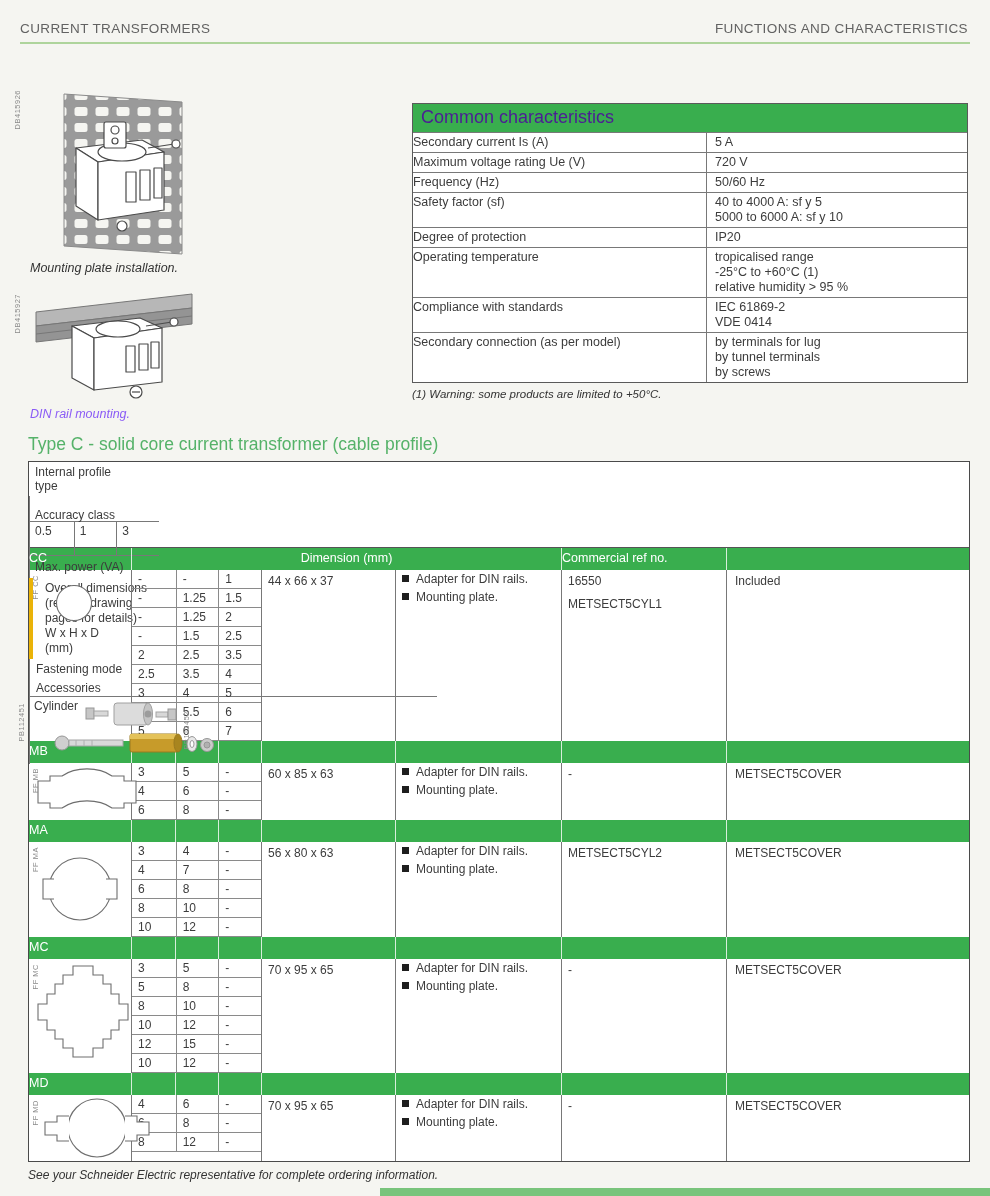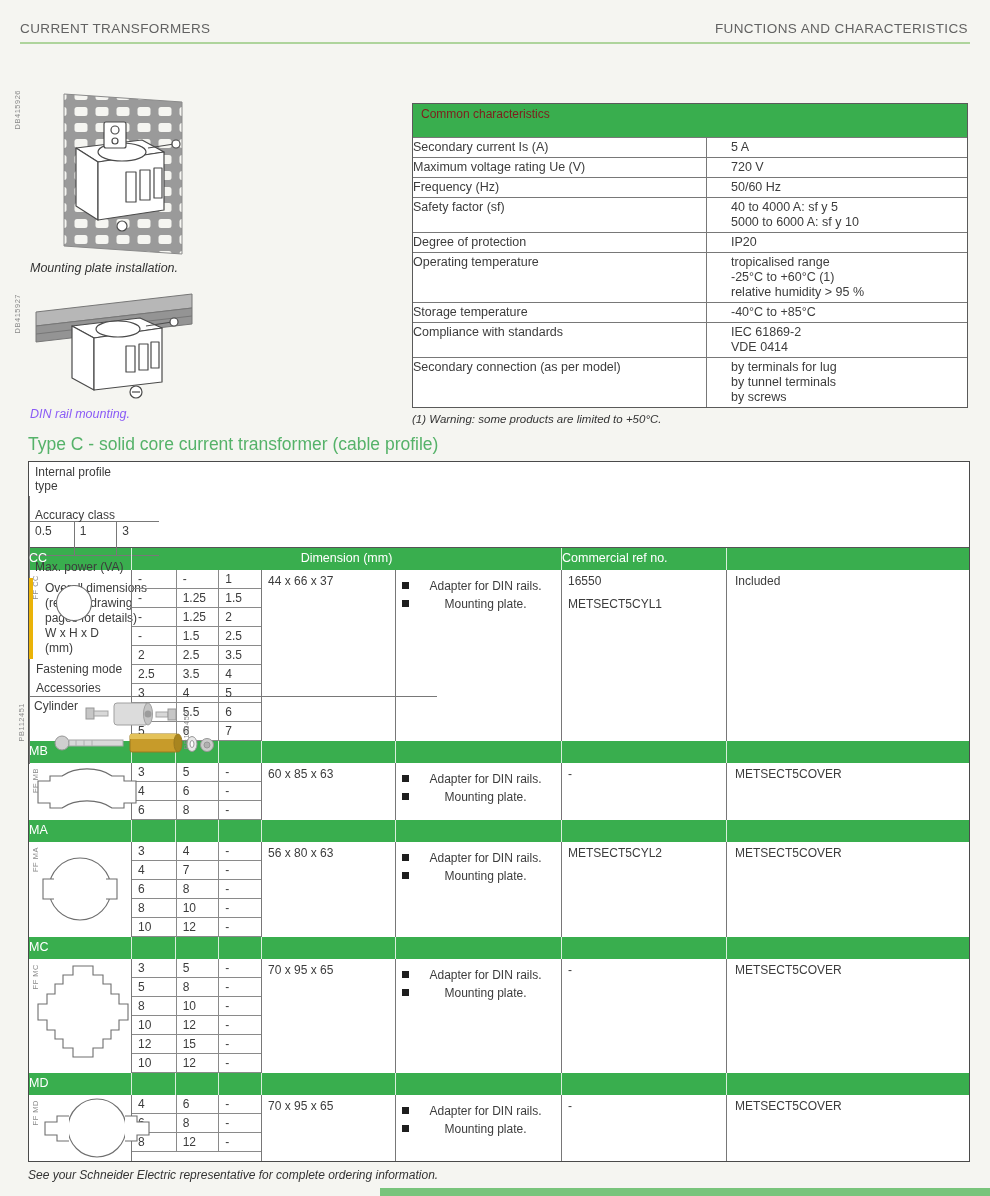--- a/index.html
+++ b/index.html
@@ -16,21 +16,21 @@
   .figcode1{position:absolute;left:13px;top:90px;}
   .figcode2{position:absolute;left:13px;top:294px;}
   .fig1{position:absolute;left:30px;top:88px;width:156px;height:168px;}
   .fig2{position:absolute;left:30px;top:290px;width:170px;height:112px;}
   .figcap1{position:absolute;left:30px;top:261px;font-style:italic;font-size:12.5px;color:#333;}
   .figcap2{position:absolute;left:30px;top:407px;font-style:italic;font-size:12.5px;color:#8b5cf6;}
 
   
   .rightcol{position:absolute;left:412px;top:103px;width:556px;}
   .ctable{background:#fff;border:1px solid #5a5a5a;}
-  .ctitle{background:#39ae4e;color:#7f1d1d;font-size:12px;padding:3px 8px 16px 8px;}
+  .ctitle{background:#39ae4e;color:#4c1d95;font-size:18px;padding:3px 8px 4px 8px;}
   .crow{display:flex;border-top:1px solid #787878;font-size:12.5px;line-height:15px;}
   .clabel{width:293px;padding:2px 0;box-sizing:border-box;}
   .cval{flex:1;border-left:1px solid #787878;padding:2px 8px;box-sizing:border-box;}
   .cfoot{margin-top:5px;font-style:italic;font-size:11.5px;color:#333;}
 
   
   .sect-title{position:absolute;left:28px;top:434px;font-size:17.5px;color:#55b269;}
 
   
   .mtable{position:absolute;left:28px;top:461px;width:940px;background:#fff;border:1px solid #4a4a4a;box-sizing:content-box;font-size:12px;}
@@ -64,27 +64,27 @@
   
   .sec-body{display:flex;}
   .c{box-sizing:border-box;}
   .c-profile{width:102px;position:relative;}
   .c-profile .vlabel{position:absolute;left:2px;top:5px;}
   .c-acc{width:130px;border-left:1px solid #787878;}
   .acc-row{display:flex;height:19px;border-bottom:1px solid #8a8a8a;box-sizing:border-box;}
   .acc-cell{box-sizing:border-box;padding:1px 0 0 6px;line-height:17px;}
   .ac0{width:44px;} .ac1{width:43px;border-left:1px solid #8a8a8a;} .ac2{width:43px;border-left:1px solid #8a8a8a;}
   .c-dims{width:134px;border-left:1px solid #787878;padding:4px 6px;}
-  .c-fast{width:166px;border-left:1px solid #787878;padding:8px 6px;text-align:center;}
+  .c-fast{width:166px;border-left:1px solid #787878;padding:1px 6px;}
   .c-ref{width:165px;border-left:1px solid #787878;padding:4px 6px;}
   .c-acy{width:243px;border-left:1px solid #787878;padding:4px 8px;}
   .bullets .tline{position:relative;padding-left:14px;margin-bottom:2px;line-height:16px;}
   .bullets .tline::before{content:"";position:absolute;left:0;top:4px;width:7px;height:7px;background:#1e1e1e;}
   .reflines .tline{margin-bottom:8px;line-height:15px;}
-  .cvlines .tline{line-height:15px;margin-left:16px;}
+  .cvlines .tline{line-height:15px;}
 
   .foot-note{position:absolute;left:28px;top:1168px;font-style:italic;font-size:12px;color:#333;}
   .bottom-strip{position:absolute;left:380px;right:0;bottom:0;height:8px;background:#79c47c;}
 
   svg{display:block;}
 </style>
 </head>
 <body>
 
 <div id="page">
@@ -184,26 +184,20 @@
         </div>
       <div class="crow">
           <div class="clabel">Operating temperature</div>
           <div class="cval cvlines">
             <div class="tline">tropicalised range</div>
             <div class="tline">-25°C to +60°C (1)</div>
             <div class="tline">relative humidity &gt; 95 %</div>
           </div>
         </div>
       <div class="crow">
-          <div class="clabel">Storage temperature</div>
-          <div class="cval cvlines">
-            <div class="tline">-40°C to +85°C</div>
-          </div>
-        </div>
-      <div class="crow">
           <div class="clabel">Compliance with standards</div>
           <div class="cval cvlines">
             <div class="tline">IEC 61869-2</div>
             <div class="tline">VDE 0414</div>
           </div>
         </div>
       <div class="crow">
           <div class="clabel">Secondary connection (as per model)</div>
           <div class="cval cvlines">
             <div class="tline">by terminals for lug</div>

